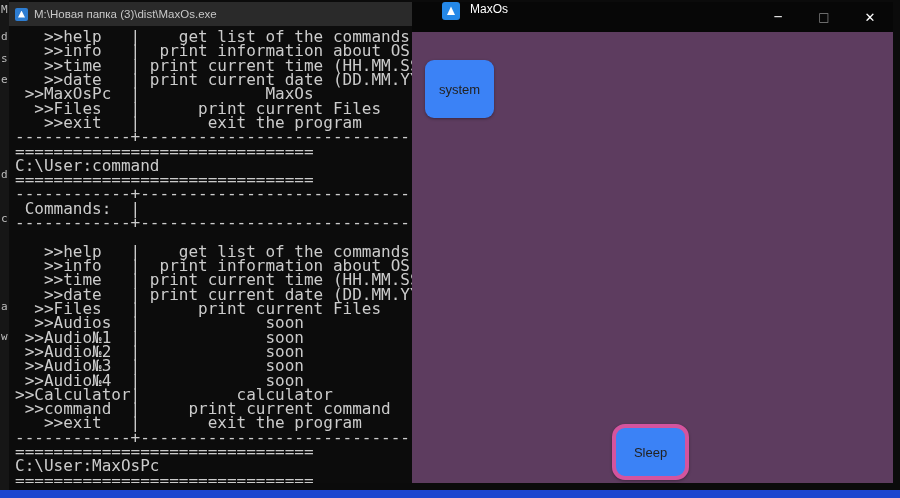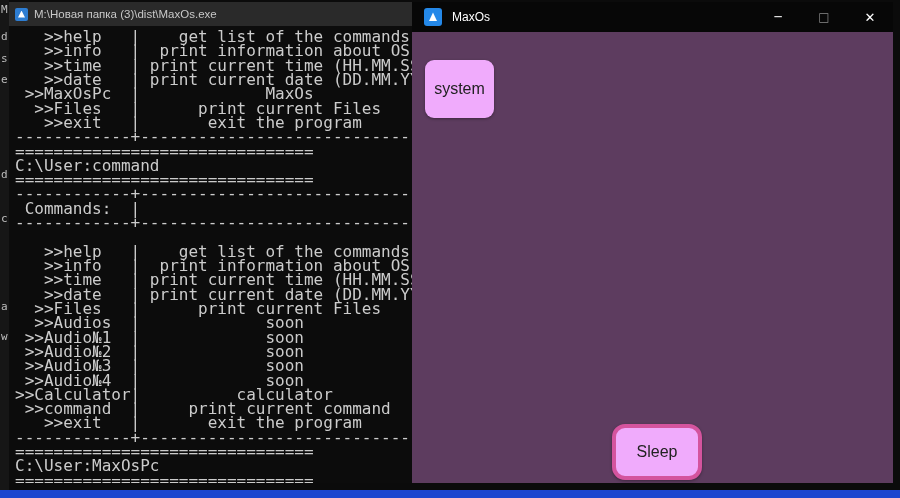--- a/index.html
+++ b/index.html
@@ -24,37 +24,37 @@
                          width:7px; height:7px; background:#ffffff;
                          clip-path: polygon(0 100%, 50% 0, 100% 100%); }
   .console-title { color:#c8c8c8; font-size:11.5px; white-space:nowrap; overflow:hidden; }
   .console-body { margin:0; padding:4px 0 0 6px; height:453px; overflow:hidden;
                   font-family:"DejaVu Sans Mono", monospace;
                   font-size:16px; line-height:14.32px; color:#cccccc; white-space:pre; }
 
   
   .app-window { position:absolute; left:412px; top:2px; width:481px; height:481px;
                 background:#5d3c5f; }
-  .app-titlebar { height:30px; background:#070707; display:flex; align-items:center;
-                  padding-left:12px; gap:10px; }
+  .app-titlebar { height:30px; background:#070707; display:flex; align-items:flex-start;
+                  padding-left:30px; gap:10px; }
   .app-title { color:#ffffff; font-size:12px; }
   .controls { margin-left:auto; display:flex; height:100%; }
   .ctrl { width:46px; height:100%; display:flex; align-items:center; justify-content:center;
           color:#ffffff; font-size:12px; cursor:default;
           font-family:"DejaVu Sans", "Liberation Sans", sans-serif; }
   .ctrl.max { color:#8a8a8a; }
   .ctrl.close { font-size:13px; }
 
   .app-body { position:absolute; left:0; top:30px; right:0; bottom:0; }
-  .btn { position:absolute; background:#f0abfc; border:none; border-radius:9px;
-         font-family:"Liberation Sans", sans-serif; font-size:16px; color:#222222;
+  .btn { position:absolute; background:#3b82f6; border:none; border-radius:9px;
+         font-family:"Liberation Sans", sans-serif; font-size:13px; color:#222222;
          cursor:pointer; box-shadow:0 1px 3px rgba(0,0,0,.35); }
   .btn-system  { left:13px;  top:28px;  width:69px; height:58px; }
   .btn-command { left:11px;  top:100px; width:88px; height:47px; }
-  .btn-sleep   { left:200px; top:392px; width:90px; height:56px;
+  .btn-sleep   { left:200px; top:392px; width:77px; height:56px;
                  border:4px solid #d4549e; border-radius:13px; box-sizing:border-box; }
 
   
   .taskbar-strip { position:absolute; left:0; bottom:0; width:900px; height:8px;
                    background:#1c46cf; }
 </style>
 </head>
 <body>
 
 <div class="screen">

